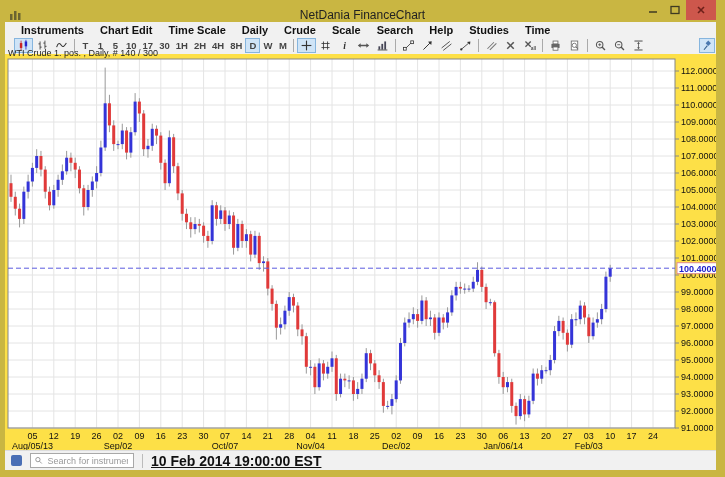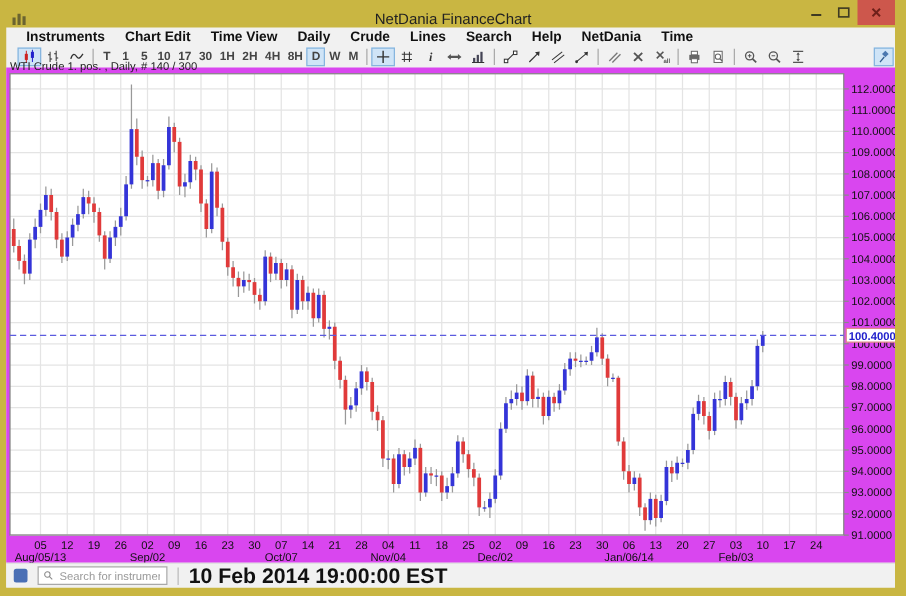--- a/index.html
+++ b/index.html
@@ -22,33 +22,33 @@
   .toolbar{height:17px;display:flex;align-items:center;padding-left:9px;flex:none;position:relative;}
   .tgroup{display:flex;align-items:center;}
   .tbtn{height:15px;min-width:15px;display:flex;align-items:center;justify-content:center;
         font-size:9.5px;font-weight:bold;color:#444;padding:0 2px;border:1px solid transparent;}
   .tbtn.selected{background:#cfe4f7;border-color:#86b5de;}
   .tbtn svg{display:block;}
   .tsep{width:1px;height:13px;background:#aaa;margin:0 3px;flex:none;}
   .pin-btn{position:absolute;right:1px;top:1px;width:16px;height:15px;background:#cfe4f7;border:1px solid #86b5de;
            display:flex;align-items:center;justify-content:center;}
   
-  .chart-panel{flex:1;position:relative;background:#d946ef;text-decoration:underline;}
+  .chart-panel{flex:1;position:relative;background:#fde047;text-decoration:underline;}
   .chart-label{position:absolute;left:3px;top:-5px;font-size:9px;line-height:9px;color:#222;z-index:2;}
   .chart-svg{position:absolute;left:0;top:0;}
   
   .statusbar{height:20px;flex:none;display:flex;align-items:center;padding-left:6px;background:#f1f1f1;border-top:1px solid #dcdcdc;}
   .sb-square{width:11px;height:11px;background:#4a6fb5;border-radius:2px;flex:none;}
   .searchbox{margin-left:8px;width:104px;height:15px;border:1px solid #a8a8a8;background:#fff;
              display:flex;align-items:center;padding:0 3px;gap:2px;flex:none;}
   .searchbox input{border:none;outline:none;font-size:9px;width:100%;color:#333;
                    font-family:"Liberation Sans",sans-serif;background:transparent;}
   .searchbox input::placeholder{color:#999;}
   .sb-sep{width:1px;height:14px;background:#bbb;margin:0 8px;flex:none;}
-  .sb-time{font-size:17px;font-weight:bold;color:#111;white-space:nowrap;}
+  .sb-time{font-size:14px;font-weight:bold;color:#111;white-space:nowrap;text-decoration:underline;}
 </style>
 </head>
 <body>
 
 <div class="window">
 
   <div class="titlebar">
     <span class="app-icon">
       <svg width="16" height="16" viewBox="0 0 16 16">
         <rect x="2" y="8" width="2.5" height="6" fill="#6b6430"></rect>
@@ -75,27 +75,27 @@
         </svg>
       </span>
     </span>
   </div>
 
   <div class="content">
 
     <div class="menubar" id="menubar">
         <span class="menu-item">Instruments</span>
         <span class="menu-item">Chart Edit</span>
-        <span class="menu-item">Time View</span>
+        <span class="menu-item">Time Scale</span>
         <span class="menu-item">Daily</span>
         <span class="menu-item">Crude</span>
-        <span class="menu-item">Lines</span>
+        <span class="menu-item">Scale</span>
         <span class="menu-item">Search</span>
         <span class="menu-item">Help</span>
-        <span class="menu-item">NetDania</span>
+        <span class="menu-item">Studies</span>
         <span class="menu-item">Time</span>
       </div>
 
     <div class="toolbar" id="toolbar">
 
       <span class="tgroup">
           <span class="tbtn selected">
             <svg width="13" height="13" viewBox="0 0 16 16">
               <line x1="5" y1="2" x2="5" y2="14" stroke="#cc2222"></line>
               <rect x="3.5" y="5" width="3" height="6" fill="#cc2222"></rect>

